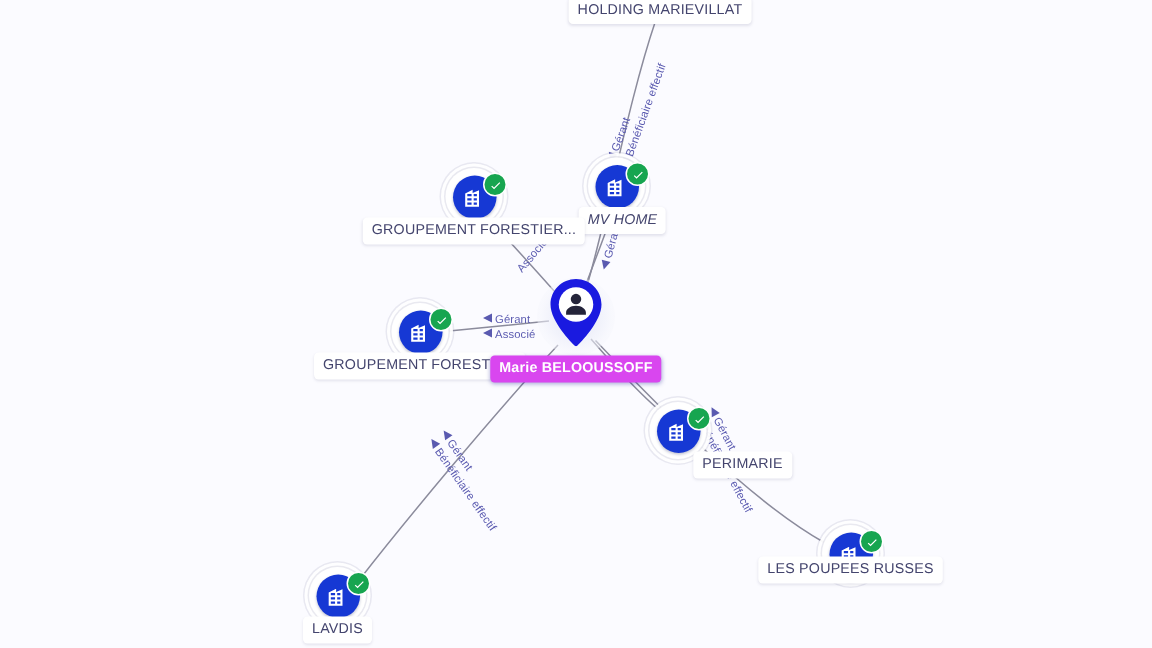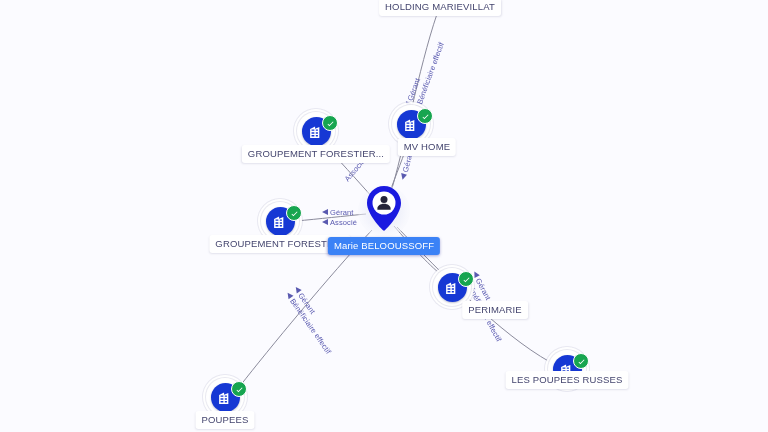--- a/index.html
+++ b/index.html
@@ -112,24 +112,25 @@
     color: #44456e;
     font-size: 9.5px;
     line-height: 1;
     letter-spacing: 0.15px;
     padding: 4px 6px 4px 6px;
     border-radius: 3px;
     white-space: nowrap;
     box-shadow: 0 1px 2px rgba(60,60,110,0.13);
   }
   .node-label.selected {
-    background: #3b82f6;
+    background: #d946ef;
     color: #ffffff;
     box-shadow: 0 1px 3px rgba(20,20,140,0.35);
     z-index: 40;
+    font-weight: bold;
   }
 </style>
 </head>
 <body>
 
 <div id="graph-canvas">
 
   <svg class="edge-layer" viewBox="0 0 768 432">
 
     <path class="edge-path" d="M 390 195 C 404 150 418 70 437 14"></path>
@@ -197,21 +198,21 @@
     <div class="company-disc">
       <svg width="17" height="17" viewBox="0 0 24 24" aria-hidden="true">
         <path fill="#ffffff" d="M3 21V8.5L10 5v3l6-2.5V21H3zm2-2h4v-2H5v2zm0-4h4v-2H5v2zm0-4h4V9H5v2zm6 8h3v-2h-3v2zm0-4h3v-2h-3v2zm0-4h3V9h-3v2z"></path>
       </svg>
     </div>
     <div class="verified-badge">
       <svg width="9" height="9" viewBox="0 0 24 24" aria-hidden="true">
         <path fill="#ffffff" d="M9 16.2l-3.5-3.5L4 14.2l5 5 11-11-1.5-1.5z"></path>
       </svg>
     </div>
-    <div class="node-label" style="left:16px; top:14px;">MV HOME</div>
+    <div class="node-label" style="left:4px; top:14px;font-style:italic;">MV HOME</div>
   </div>
 
   <div class="node" style="left:316px; top:131px;">
     <div class="node-halo h1"></div>
     <div class="node-halo h2"></div>
     <div class="company-disc">
       <svg width="17" height="17" viewBox="0 0 24 24" aria-hidden="true">
         <path fill="#ffffff" d="M3 21V8.5L10 5v3l6-2.5V21H3zm2-2h4v-2H5v2zm0-4h4v-2H5v2zm0-4h4V9H5v2zm6 8h3v-2h-3v2zm0-4h3v-2h-3v2zm0-4h3V9h-3v2z"></path>
       </svg>
     </div>
@@ -277,21 +278,21 @@
     <div class="company-disc">
       <svg width="17" height="17" viewBox="0 0 24 24" aria-hidden="true">
         <path fill="#ffffff" d="M3 21V8.5L10 5v3l6-2.5V21H3zm2-2h4v-2H5v2zm0-4h4v-2H5v2zm0-4h4V9H5v2zm6 8h3v-2h-3v2zm0-4h3v-2h-3v2zm0-4h3V9h-3v2z"></path>
       </svg>
     </div>
     <div class="verified-badge">
       <svg width="9" height="9" viewBox="0 0 24 24" aria-hidden="true">
         <path fill="#ffffff" d="M9 16.2l-3.5-3.5L4 14.2l5 5 11-11-1.5-1.5z"></path>
       </svg>
     </div>
-    <div class="node-label" style="left:0px; top:14px;">POUPEES</div>
+    <div class="node-label" style="left:0px; top:14px;">LAVDIS</div>
   </div>
 
   <div class="node" style="left:384px; top:213px; z-index:30;">
     <div class="person-glow"></div>
     <div class="person-pin">
       <svg width="36" height="45" viewBox="0 0 36 45" aria-hidden="true">
         <path fill="#1a1ae0" d="M18 0C8.6 0 1 7.6 1 17c0 11.4 14.3 25.6 16 27.3.6.6 1.4.6 2 0C20.7 42.6 35 28.4 35 17 35 7.6 27.4 0 18 0z"></path>
         <circle cx="18" cy="17" r="11.5" fill="#ffffff"></circle>
         <circle cx="18" cy="13.4" r="3.5" fill="#24243a"></circle>
         <path fill="#24243a" d="M18 17.8c-4 0-6.6 2.3-6.6 4.6v1.4h13.2v-1.4c0-2.3-2.6-4.6-6.6-4.6z"></path>

